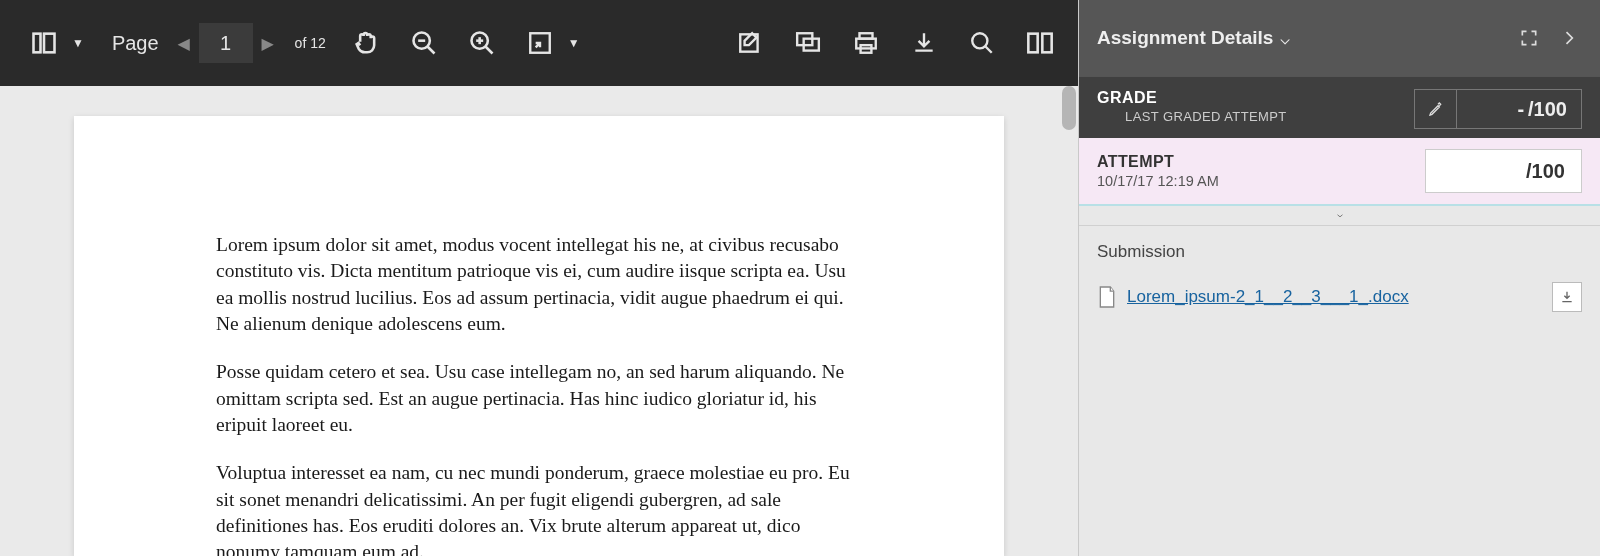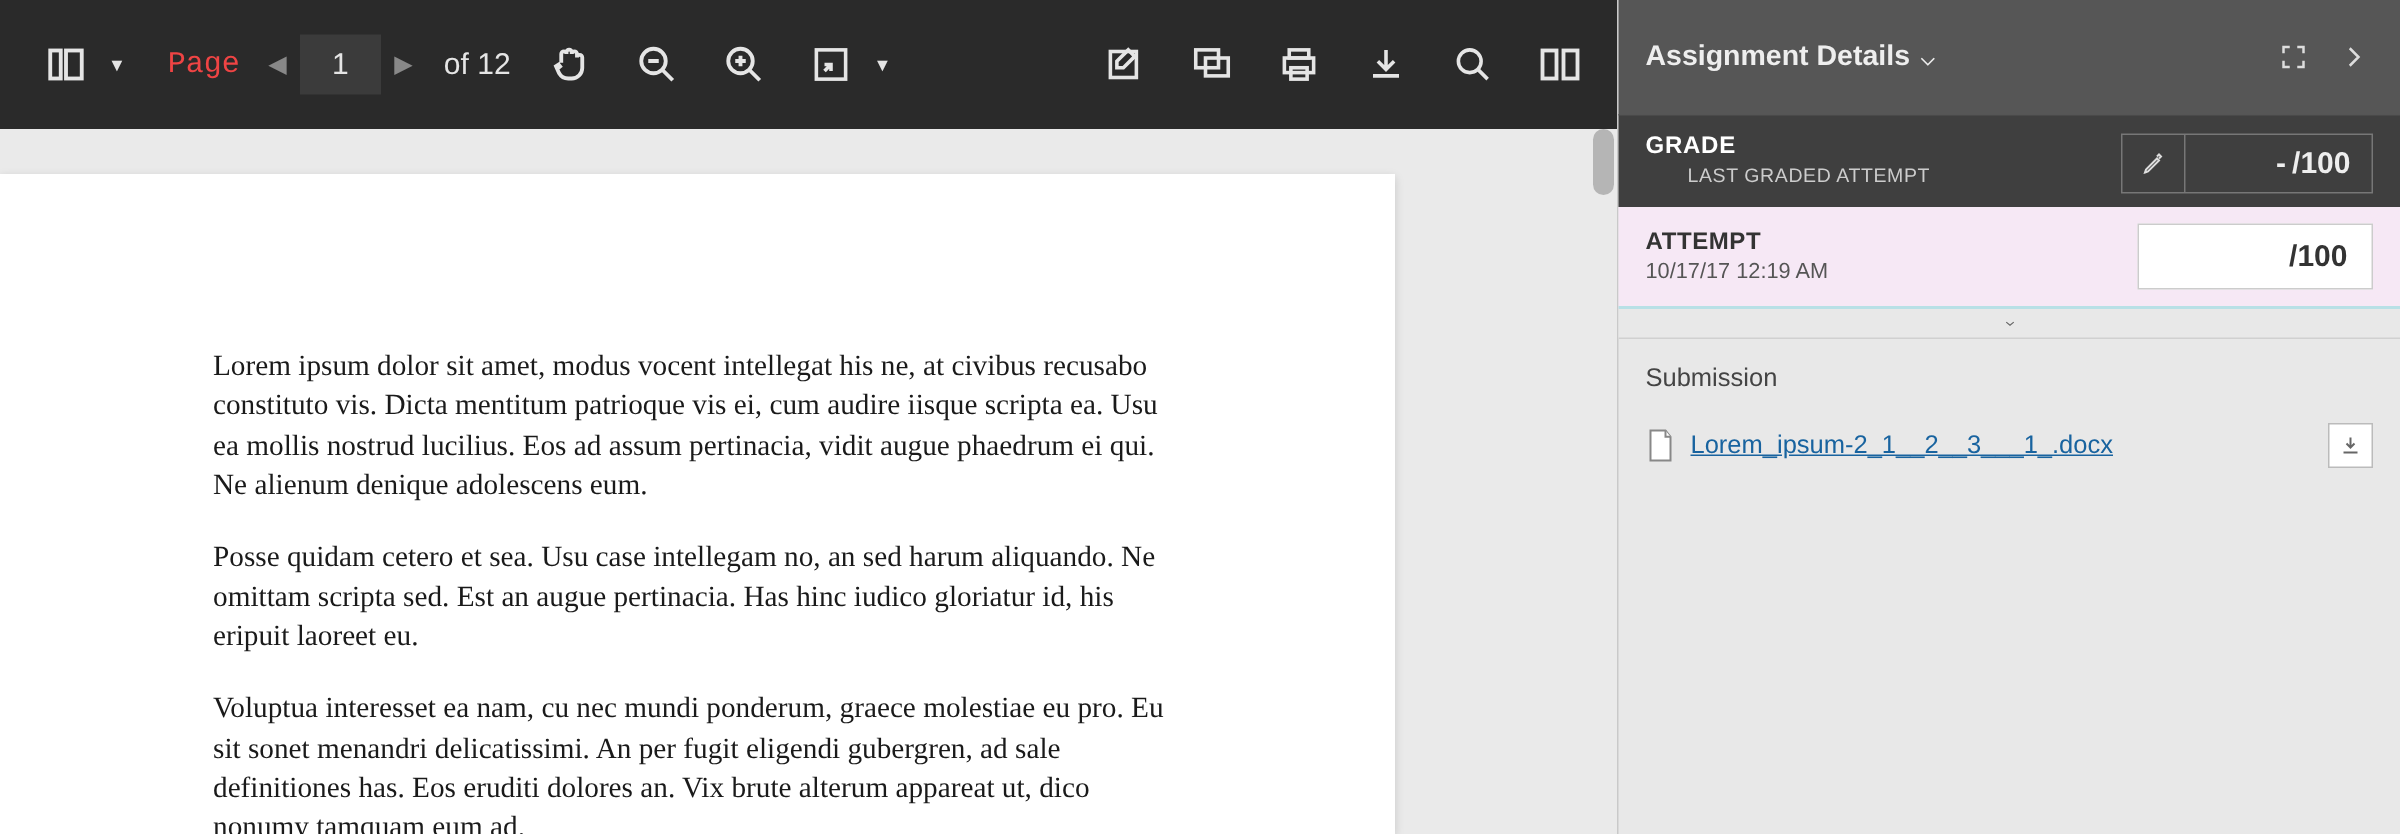--- a/index.html
+++ b/index.html
@@ -7,30 +7,30 @@
 
 .app { display: flex; flex-direction: column; width: 100%; height: 100%; }
 .main { display: flex; flex: 1; min-height: 0; }
 
 
 .toolbar { height: 86px; background: #2a2a2a; color: #e5e5e5; display: flex; align-items: center; padding: 0 20px 0 26px; gap: 4px; width: 1078px; position: relative; z-index: 2; }
 .tb-icon { width: 36px; height: 36px; display: flex; align-items: center; justify-content: center; cursor: pointer; }
 .tb-icon svg { stroke: #e5e5e5; fill: none; stroke-width: 2.2; }
 .tb-caret { font-size: 12px; color: #e5e5e5; padding: 0 6px; cursor: pointer; }
 .tb-sep { width: 14px; }
-.page-label { font-size: 20px; color: #ef4444; margin-right: 8px; font-family: Liberation Mono, monospace; }
+.page-label { font-size: 20px; color: #e5e5e5; margin-right: 8px; }
 .page-nav { display: flex; align-items: center; gap: 2px; }
 .page-arrow { width: 26px; height: 30px; display: flex; align-items: center; justify-content: center; cursor: pointer; color: #888; font-size: 16px; }
 .page-input { width: 54px; height: 40px; background: #3b3b3b; color: #e5e5e5; border: none; text-align: center; font-size: 20px; outline: none; }
-.page-of { font-size: 20px; color: #e5e5e5; margin-left: 10px; }
+.page-of { font-size: 14px; color: #e5e5e5; margin-left: 10px; }
 .spacer { flex: 1; }
 
 
 .viewer-wrap { position: relative; flex: 1; background: #eaeaea; min-width: 0; }
-.viewer { position: absolute; top: 86px; left: 0; right: 0; bottom: 0; background: #eaeaea; display: flex; overflow: hidden; }
+.viewer { position: absolute; top: 86px; left: 0; right: 0; bottom: 0; background: #eaeaea; display: flex; justify-content: center; overflow: hidden; }
 .scrollbar-track { position: absolute; right: 2px; top: 86px; width: 14px; height: 44px; background: #b5b5b5; border-radius: 7px; cursor: pointer; }
 .doc-page { width: 930px; background: #fff; margin-top: 30px; box-shadow: 0 2px 6px rgba(0,0,0,0.15); padding: 116px 142px 40px 142px; font-family: Georgia, 'Times New Roman', serif; color: #1a1a1a; font-size: 19.5px; line-height: 1.35; }
 .doc-page p { margin-bottom: 22px; }
 
 
 .panel { width: 522px; background: #e8e8e8; border-left: 1px solid #c9c9c9; display: flex; flex-direction: column; position: relative; z-index: 3; }
 .panel-header { height: 76px; background: #565656; color: #eee; display: flex; align-items: center; padding: 0 16px 0 18px; gap: 10px; }
 .panel-title { font-size: 19px; font-weight: 600; }
 .panel-title-caret { font-size: 12px; margin-left: 2px; }
 .panel-header .spacer { flex: 1; }

